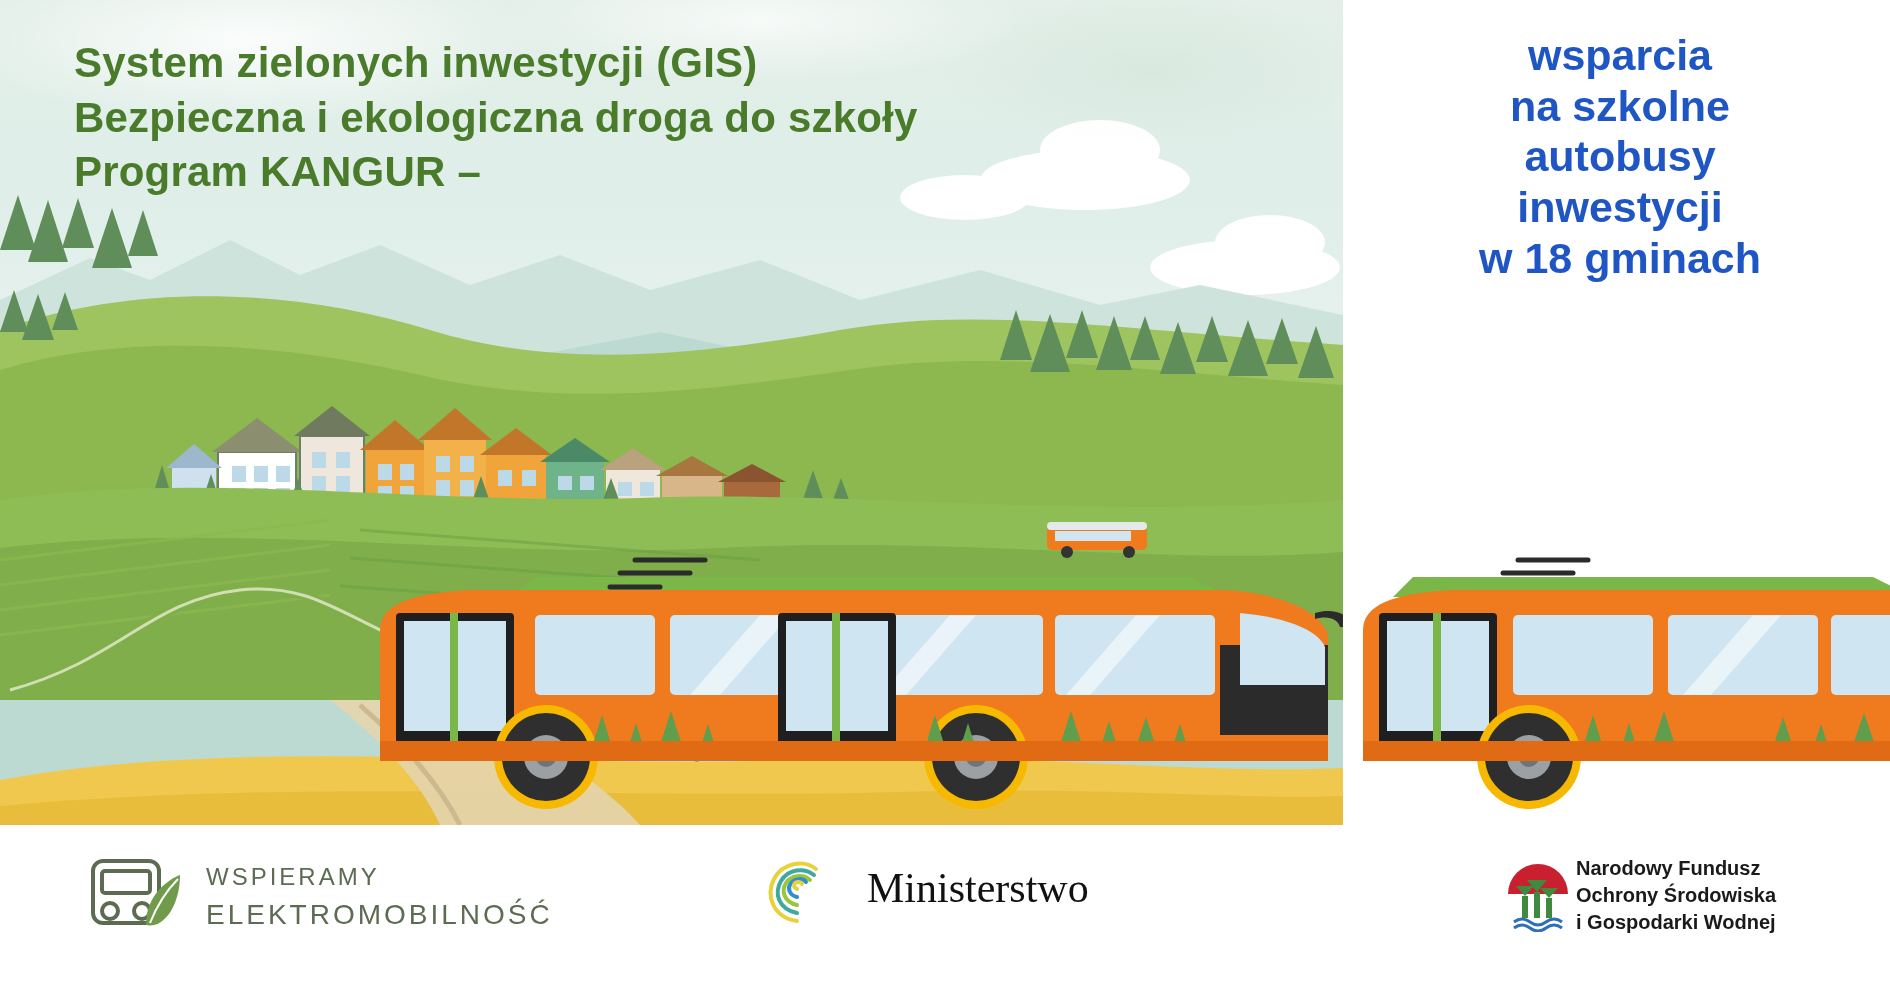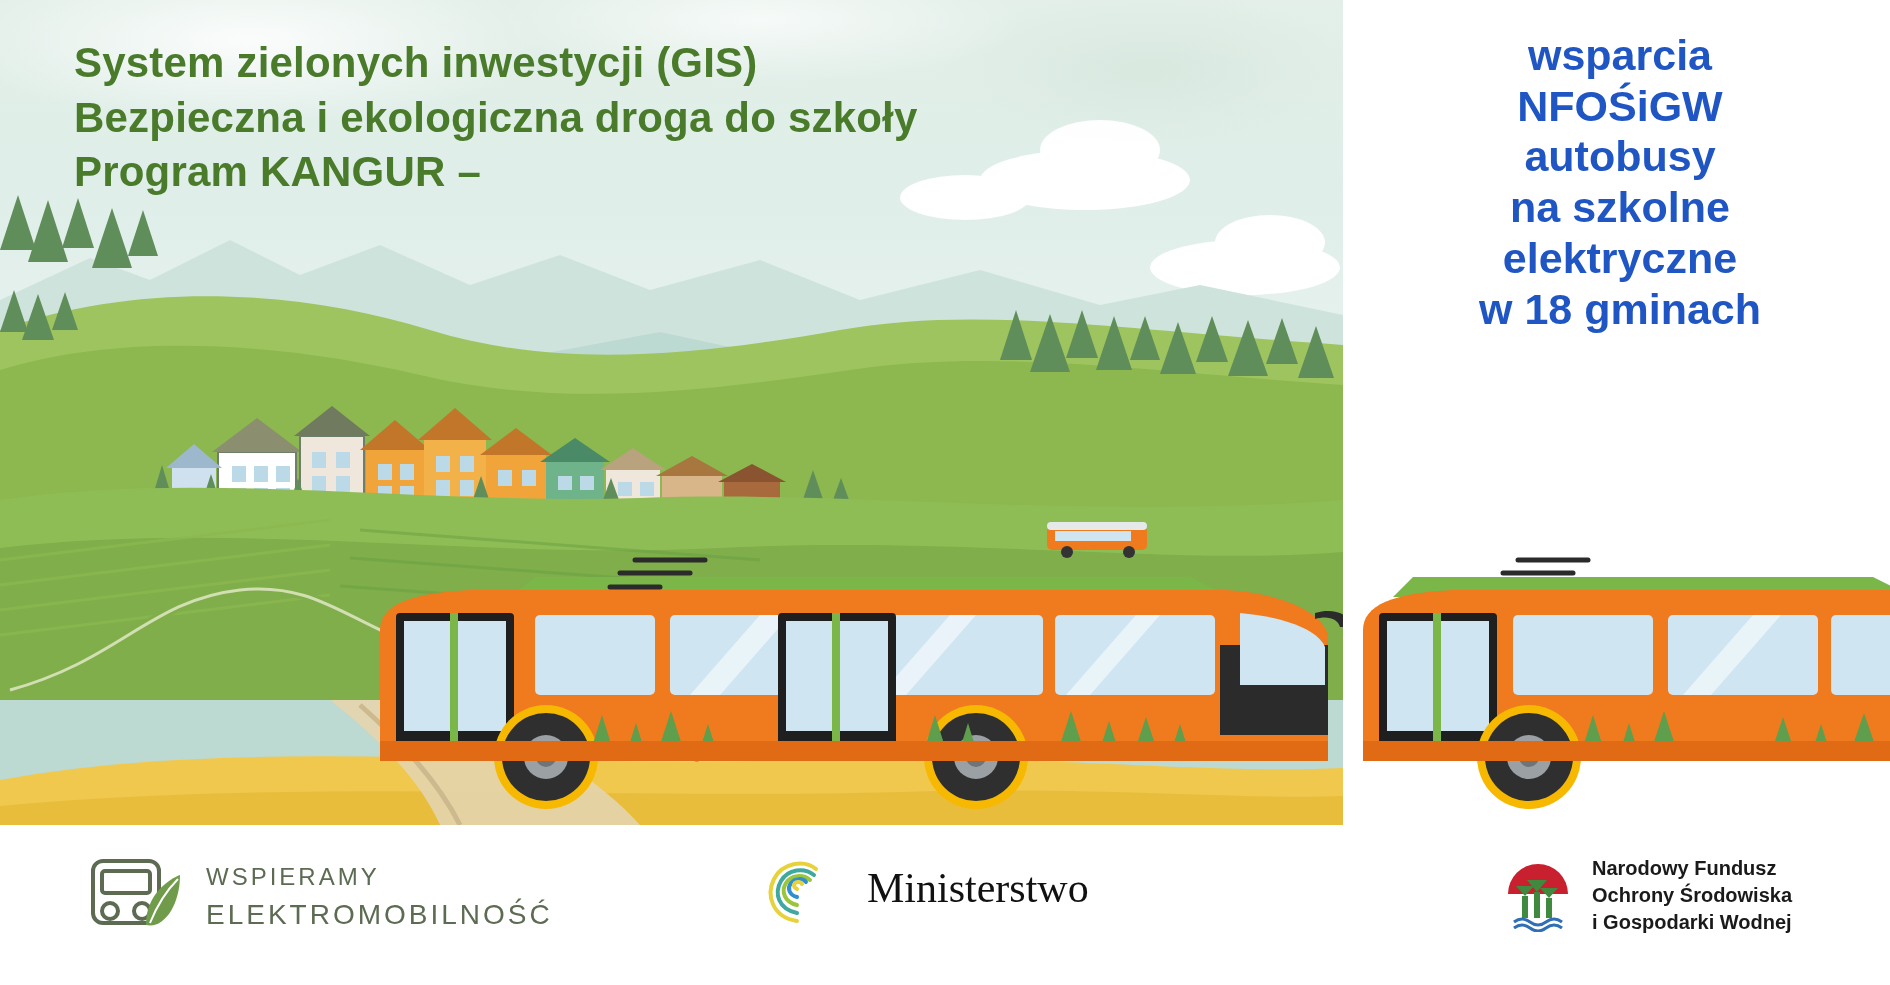--- a/index.html
+++ b/index.html
@@ -60,21 +60,21 @@
   
   .footer{position:absolute;left:0;top:825px;width:1890px;height:160px;background:#ffffff;}
 
   .logo1{position:absolute;left:88px;top:28px;display:flex;align-items:center;gap:22px;}
   .logo1-text{color:#5c6b52;letter-spacing:3px;line-height:1.45;font-size:24px;}
   .logo1-text .l2{font-size:28px;}
 
   .logo2{position:absolute;left:760px;top:22px;display:flex;align-items:center;gap:33px;}
   .logo2-text{color:#111;font-family:"Liberation Serif", serif;font-size:42px;line-height:1.18;}
 
-  .logo3{position:absolute;left:1500px;top:30px;display:flex;align-items:center;gap:16px;}
+  .logo3{position:absolute;left:1500px;top:30px;display:flex;align-items:center;}
   .logo3-text{color:#1a1a1a;font-size:20px;line-height:1.35;font-weight:600;}
 
   
   .bus-wrap{position:absolute;}
 </style>
 </head>
 <body>
 
 <div class="banner">
 
@@ -336,24 +336,23 @@
   </div>
 
   <div class="headline">
     <span class="ln">System zielonych inwestycji (GIS)</span>
     <span class="ln">Bezpieczna i ekologiczna droga do szkoły</span>
     <span class="ln">Program KANGUR –</span>
   </div>
 
   <div class="rightcol">
     <span class="ln">wsparcia</span>
-    <span class="ln"><b>NFOŚiGW</b></span>
+    <span class="ln">na szkolne</span>
     <span class="ln">autobusy</span>
-    <span class="ln">na szkolne</span>
-    <span class="ln">elektryczne</span>
+    <span class="ln">inwestycji</span>
     <span class="ln"><span>w </span><b>18 gminach</b></span>
   </div>
 
   <div class="footer">
 
     <div class="logo1">
       <span>
         <svg width="96" height="86" viewBox="0 0 96 86">
           <rect x="5" y="8" width="66" height="62" rx="10" fill="none" stroke="#5c6b52" stroke-width="4"></rect>
           <rect x="14" y="18" width="48" height="22" rx="3" fill="none" stroke="#5c6b52" stroke-width="4"></rect>

